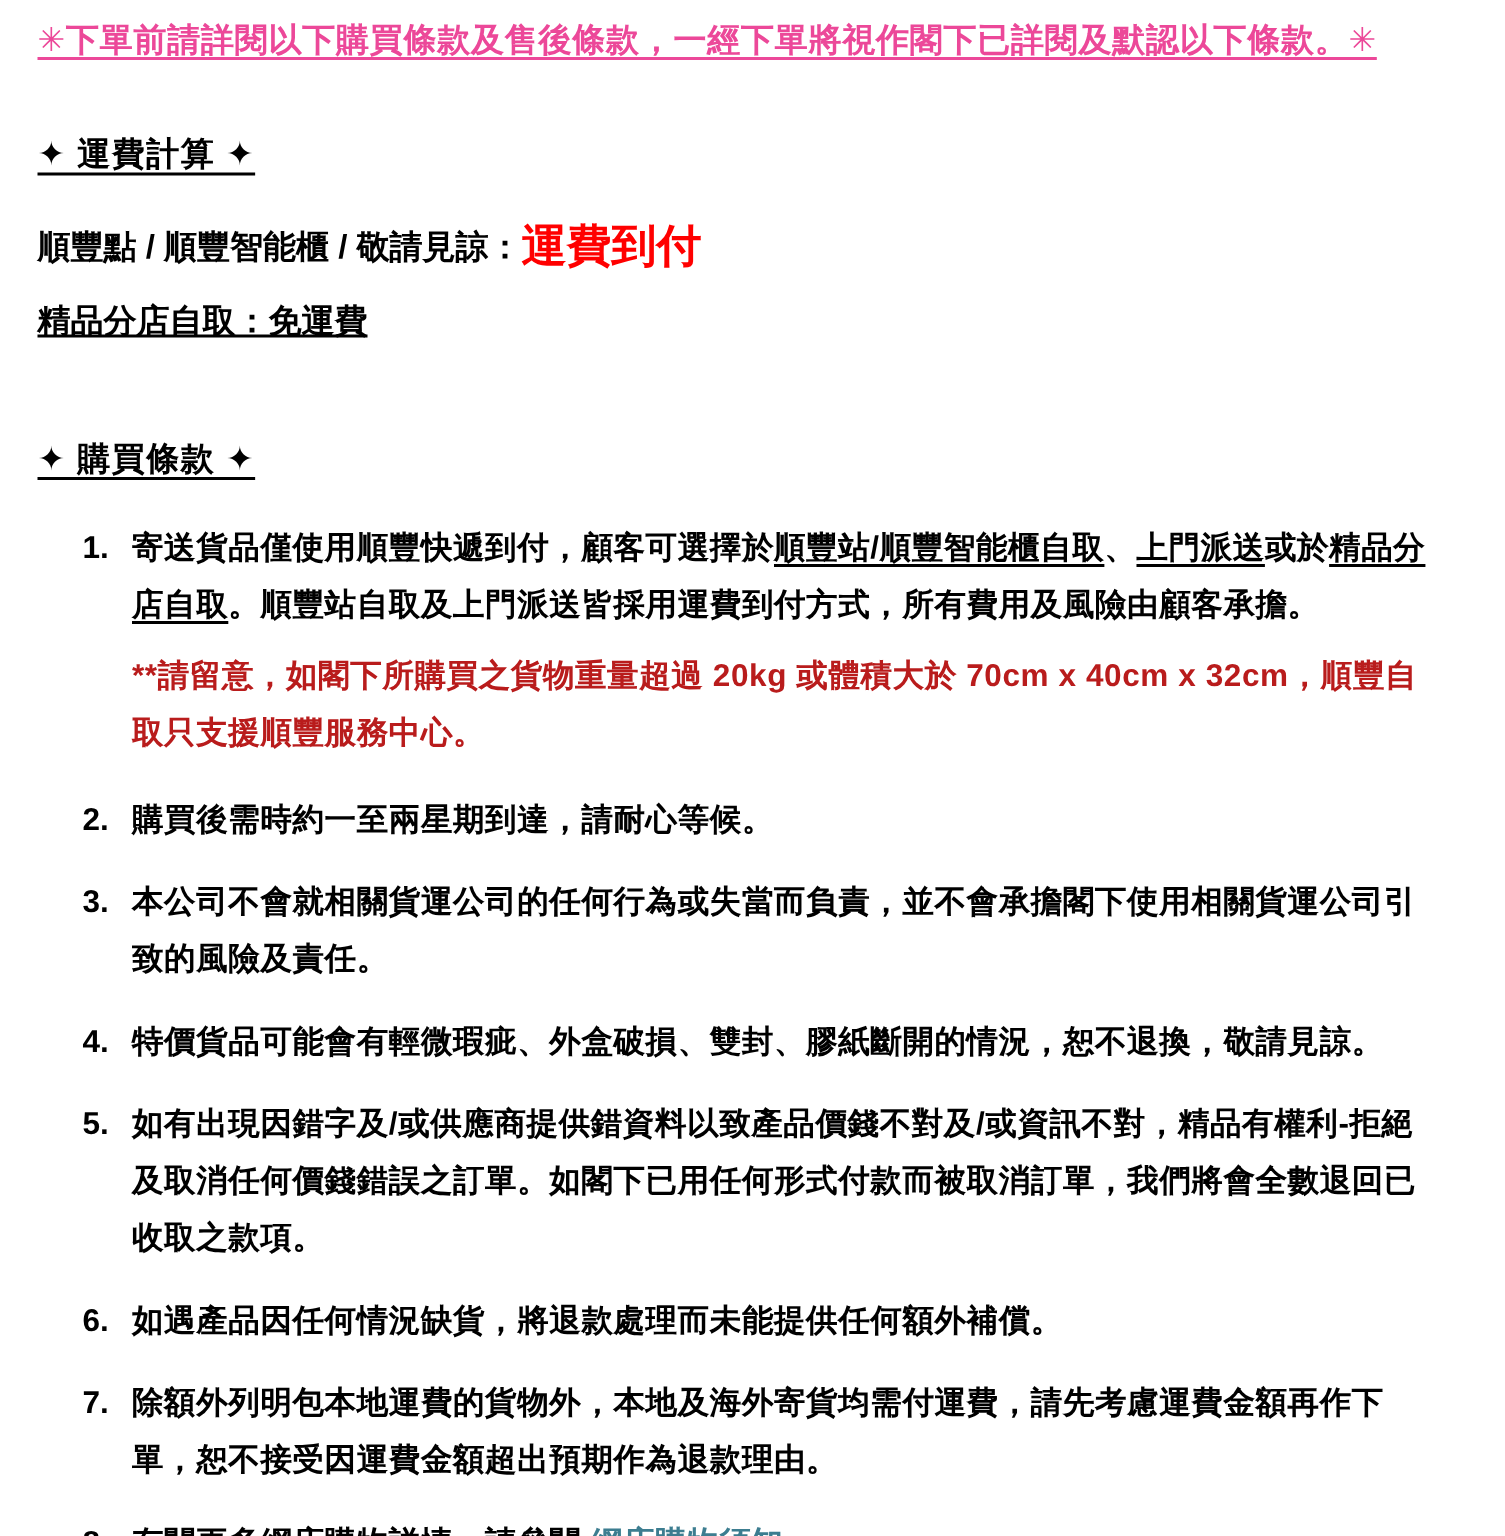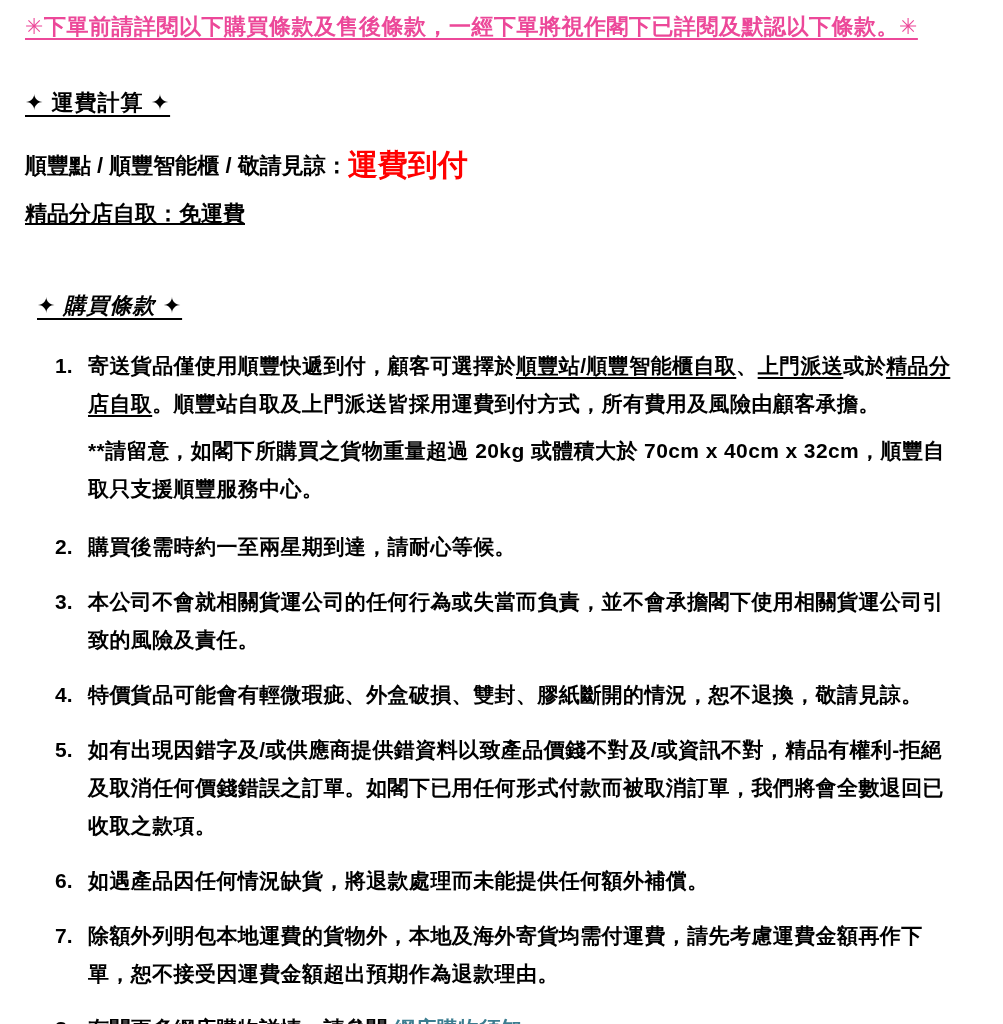--- a/index.html
+++ b/index.html
@@ -27,32 +27,32 @@
   }
 
   .section-heading {
     font-size: 22px;
     font-weight: 700;
     text-decoration: underline;
     text-underline-offset: 5px;
     letter-spacing: 1px;
   }
   .heading-ship  { margin: 48px 0 0 0; }
-  .heading-terms { margin: 62px 0 0 12px; font-style: italic; }
+  .heading-terms { margin: 62px 0 0 0; }
 
   .ship-options { margin: 27px 0 0 0; font-size: 22px; line-height: 1.3; }
   .ship-value   { color: #ff0000; font-size: 30px; vertical-align: -2px; text-align: right; }
   .ship-pickup  { margin: 16px 0 0 0; font-size: 22px; line-height: 1.3; text-decoration: underline; }
 
   .terms-list { margin: 26px 0 0 0; padding: 0 0 0 30px; }
   .term-item  { display: flex; margin: 0 0 17px 0; }
   .term-num   { flex: 0 0 33px; font-size: 21px; line-height: 38px; }
   .term-body  { flex: 1; min-width: 0; }
   .term-text  { margin: 0; font-size: 21px; line-height: 38px; letter-spacing: 0.4px; }
-  .term-note  { margin: 9px 0 3px 0; color: #000000; font-size: 21px; line-height: 38px; letter-spacing: 0.4px; }
+  .term-note  { margin: 9px 0 3px 0; color: #b91c1c; font-size: 21px; line-height: 38px; letter-spacing: 0.4px; }
 
   .u { text-decoration: underline; text-underline-offset: 4px; }
   .link {
     color: #3c7d90;
     text-decoration: underline;
     text-underline-offset: 4px;
     cursor: pointer;
   }
 </style>
 </head>

